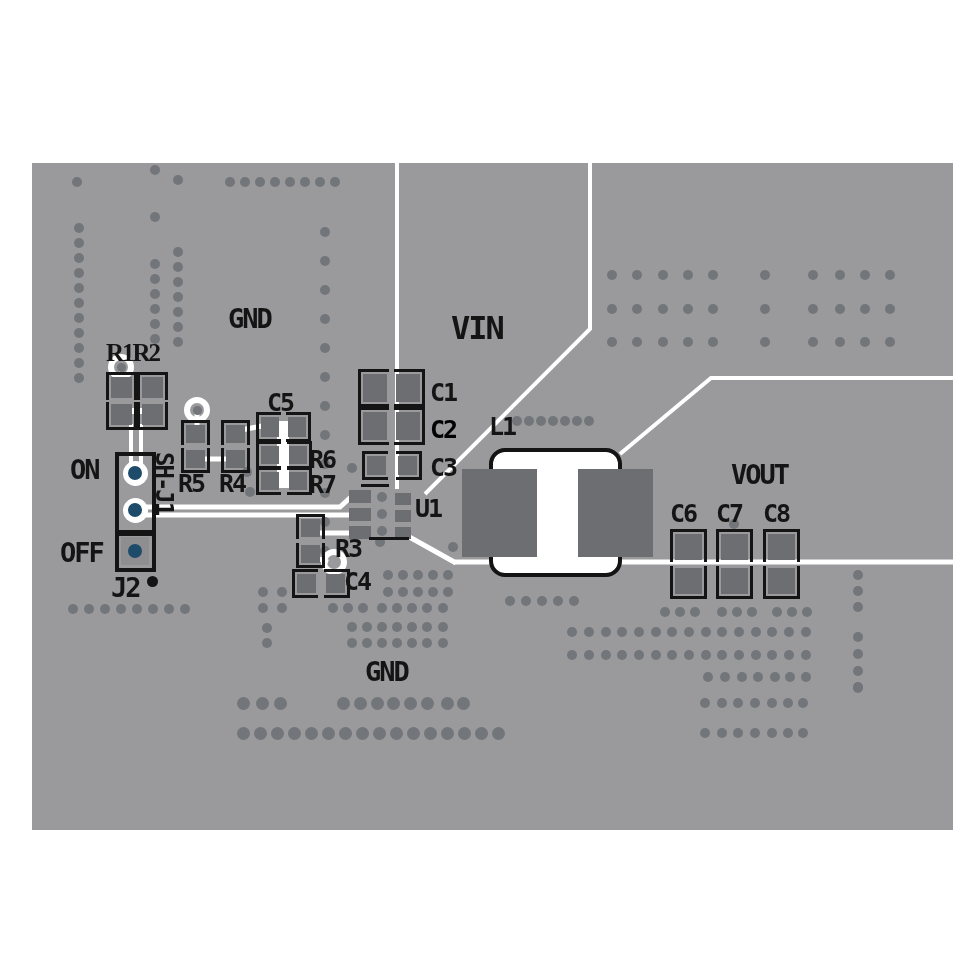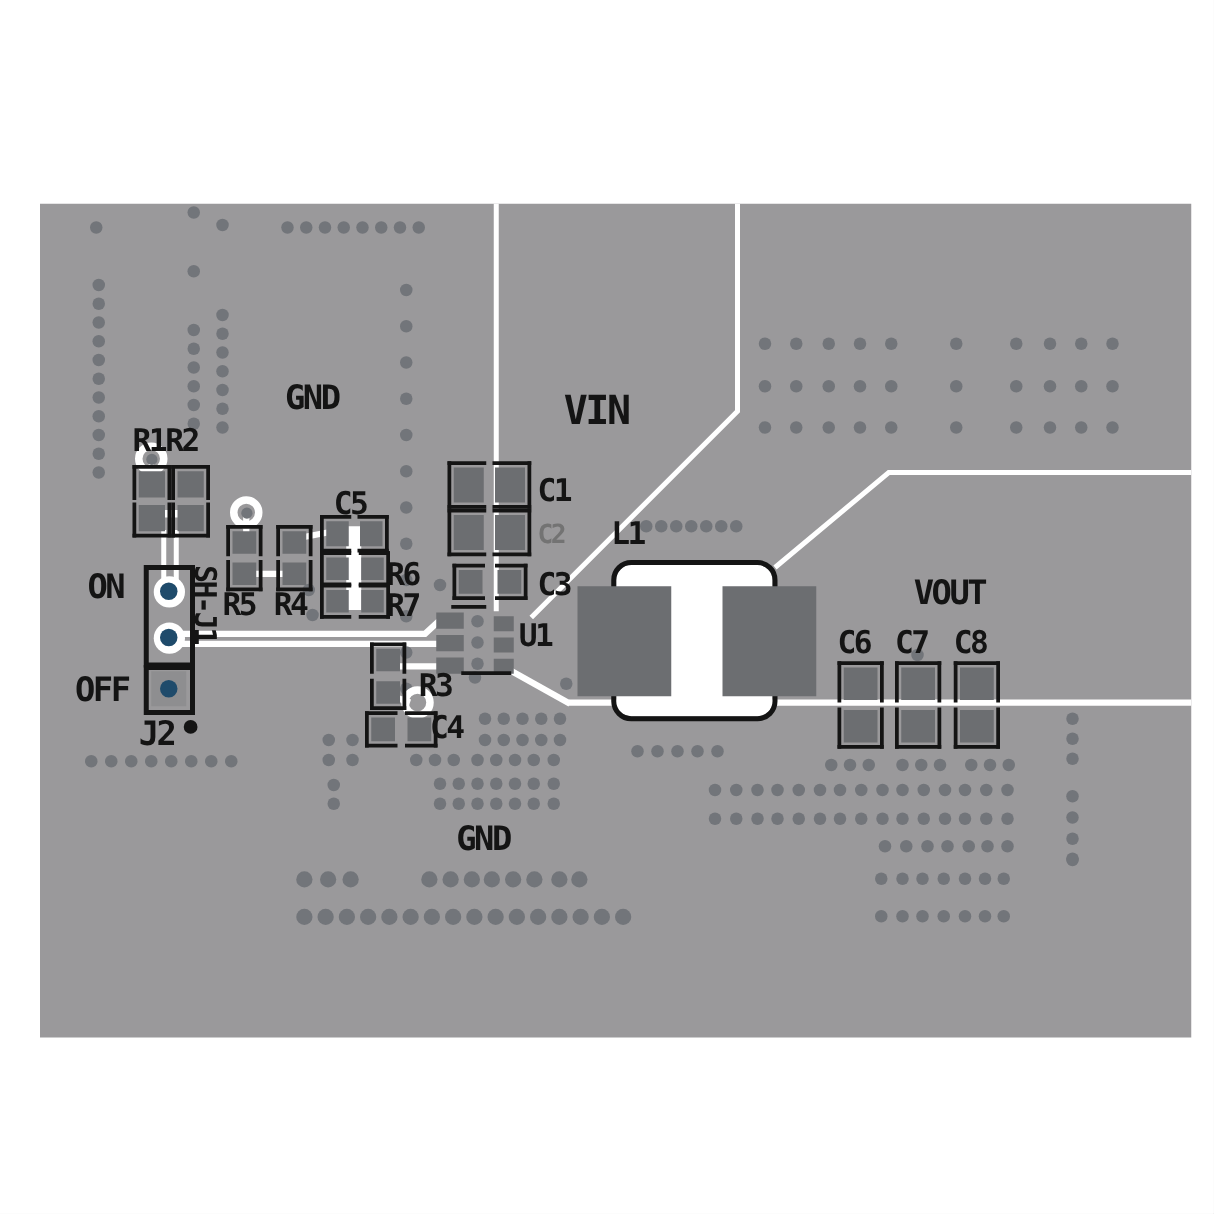--- a/index.html
+++ b/index.html
@@ -366,28 +366,28 @@
       <div class="abs" style="left: 128px; top: 503px; width: 14px; height: 14px; background: rgb(31, 75, 107); border-radius: 50%;"></div>
       <div class="abs" style="left: 121px; top: 537px; width: 28px; height: 28px; background: rgb(142, 142, 144);"></div>
       <div class="abs" style="left: 128px; top: 544px; width: 14px; height: 14px; background: rgb(31, 75, 107); border-radius: 50%;"></div>
       <div class="abs" style="left: 146.5px; top: 575.5px; width: 11px; height: 11px; background: rgb(20, 20, 20); border-radius: 50%;"></div>
     </div>
   <div id="label-layer" class="abs" style="left:0;top:0;width:971px;height:971px;">
       <div class="lbl" style="left: 228px; top: 305px; font-size: 27px; color: rgb(20, 20, 20);">GND</div>
       <div class="lbl" style="left: 451px; top: 312px; font-size: 32px; color: rgb(20, 20, 20);">VIN</div>
       <div class="lbl" style="left: 731px; top: 461px; font-size: 27px; color: rgb(20, 20, 20);">VOUT</div>
       <div class="lbl" style="left: 365px; top: 658px; font-size: 27px; color: rgb(20, 20, 20);">GND</div>
-      <div class="lbl" style="left: 106px; top: 340px; font-size: 25px; color: rgb(20, 20, 20);">R1R2</div>
+      <div class="lbl" style="left: 106px; top: 340px; font-size: 25px; color: rgb(20, 20, 20); font-family: Liberation Serif, serif;">R1R2</div>
       <div class="lbl" style="left: 267px; top: 390px; font-size: 25px; color: rgb(20, 20, 20);">C5</div>
       <div class="lbl" style="left: 178px; top: 471px; font-size: 25px; color: rgb(20, 20, 20);">R5</div>
       <div class="lbl" style="left: 219px; top: 471px; font-size: 25px; color: rgb(20, 20, 20);">R4</div>
       <div class="lbl" style="left: 309px; top: 447px; font-size: 25px; color: rgb(20, 20, 20);">R6</div>
       <div class="lbl" style="left: 309px; top: 472px; font-size: 25px; color: rgb(20, 20, 20);">R7</div>
       <div class="lbl" style="left: 430px; top: 380px; font-size: 25px; color: rgb(20, 20, 20);">C1</div>
-      <div class="lbl" style="left: 430px; top: 417px; font-size: 21px; color: #737373;">C2</div>
+      <div class="lbl" style="left: 430px; top: 417px; font-size: 25px; color: #000000;">C2</div>
       <div class="lbl" style="left: 430px; top: 455px; font-size: 25px; color: rgb(20, 20, 20);">C3</div>
       <div class="lbl" style="left: 489px; top: 414px; font-size: 25px; color: rgb(20, 20, 20);">L1</div>
       <div class="lbl" style="left: 415px; top: 496px; font-size: 25px; color: rgb(20, 20, 20);">U1</div>
       <div class="lbl" style="left: 335px; top: 536px; font-size: 25px; color: rgb(20, 20, 20);">R3</div>
       <div class="lbl" style="left: 344px; top: 569px; font-size: 25px; color: rgb(20, 20, 20);">C4</div>
       <div class="lbl" style="left: 670px; top: 501px; font-size: 25px; color: rgb(20, 20, 20);">C6</div>
       <div class="lbl" style="left: 716px; top: 501px; font-size: 25px; color: rgb(20, 20, 20);">C7</div>
       <div class="lbl" style="left: 763px; top: 501px; font-size: 25px; color: rgb(20, 20, 20);">C8</div>
       <div class="lbl" style="left: 70px; top: 456px; font-size: 27px; color: rgb(20, 20, 20);">ON</div>
       <div class="lbl" style="left: 60px; top: 539px; font-size: 27px; color: rgb(20, 20, 20);">OFF</div>

